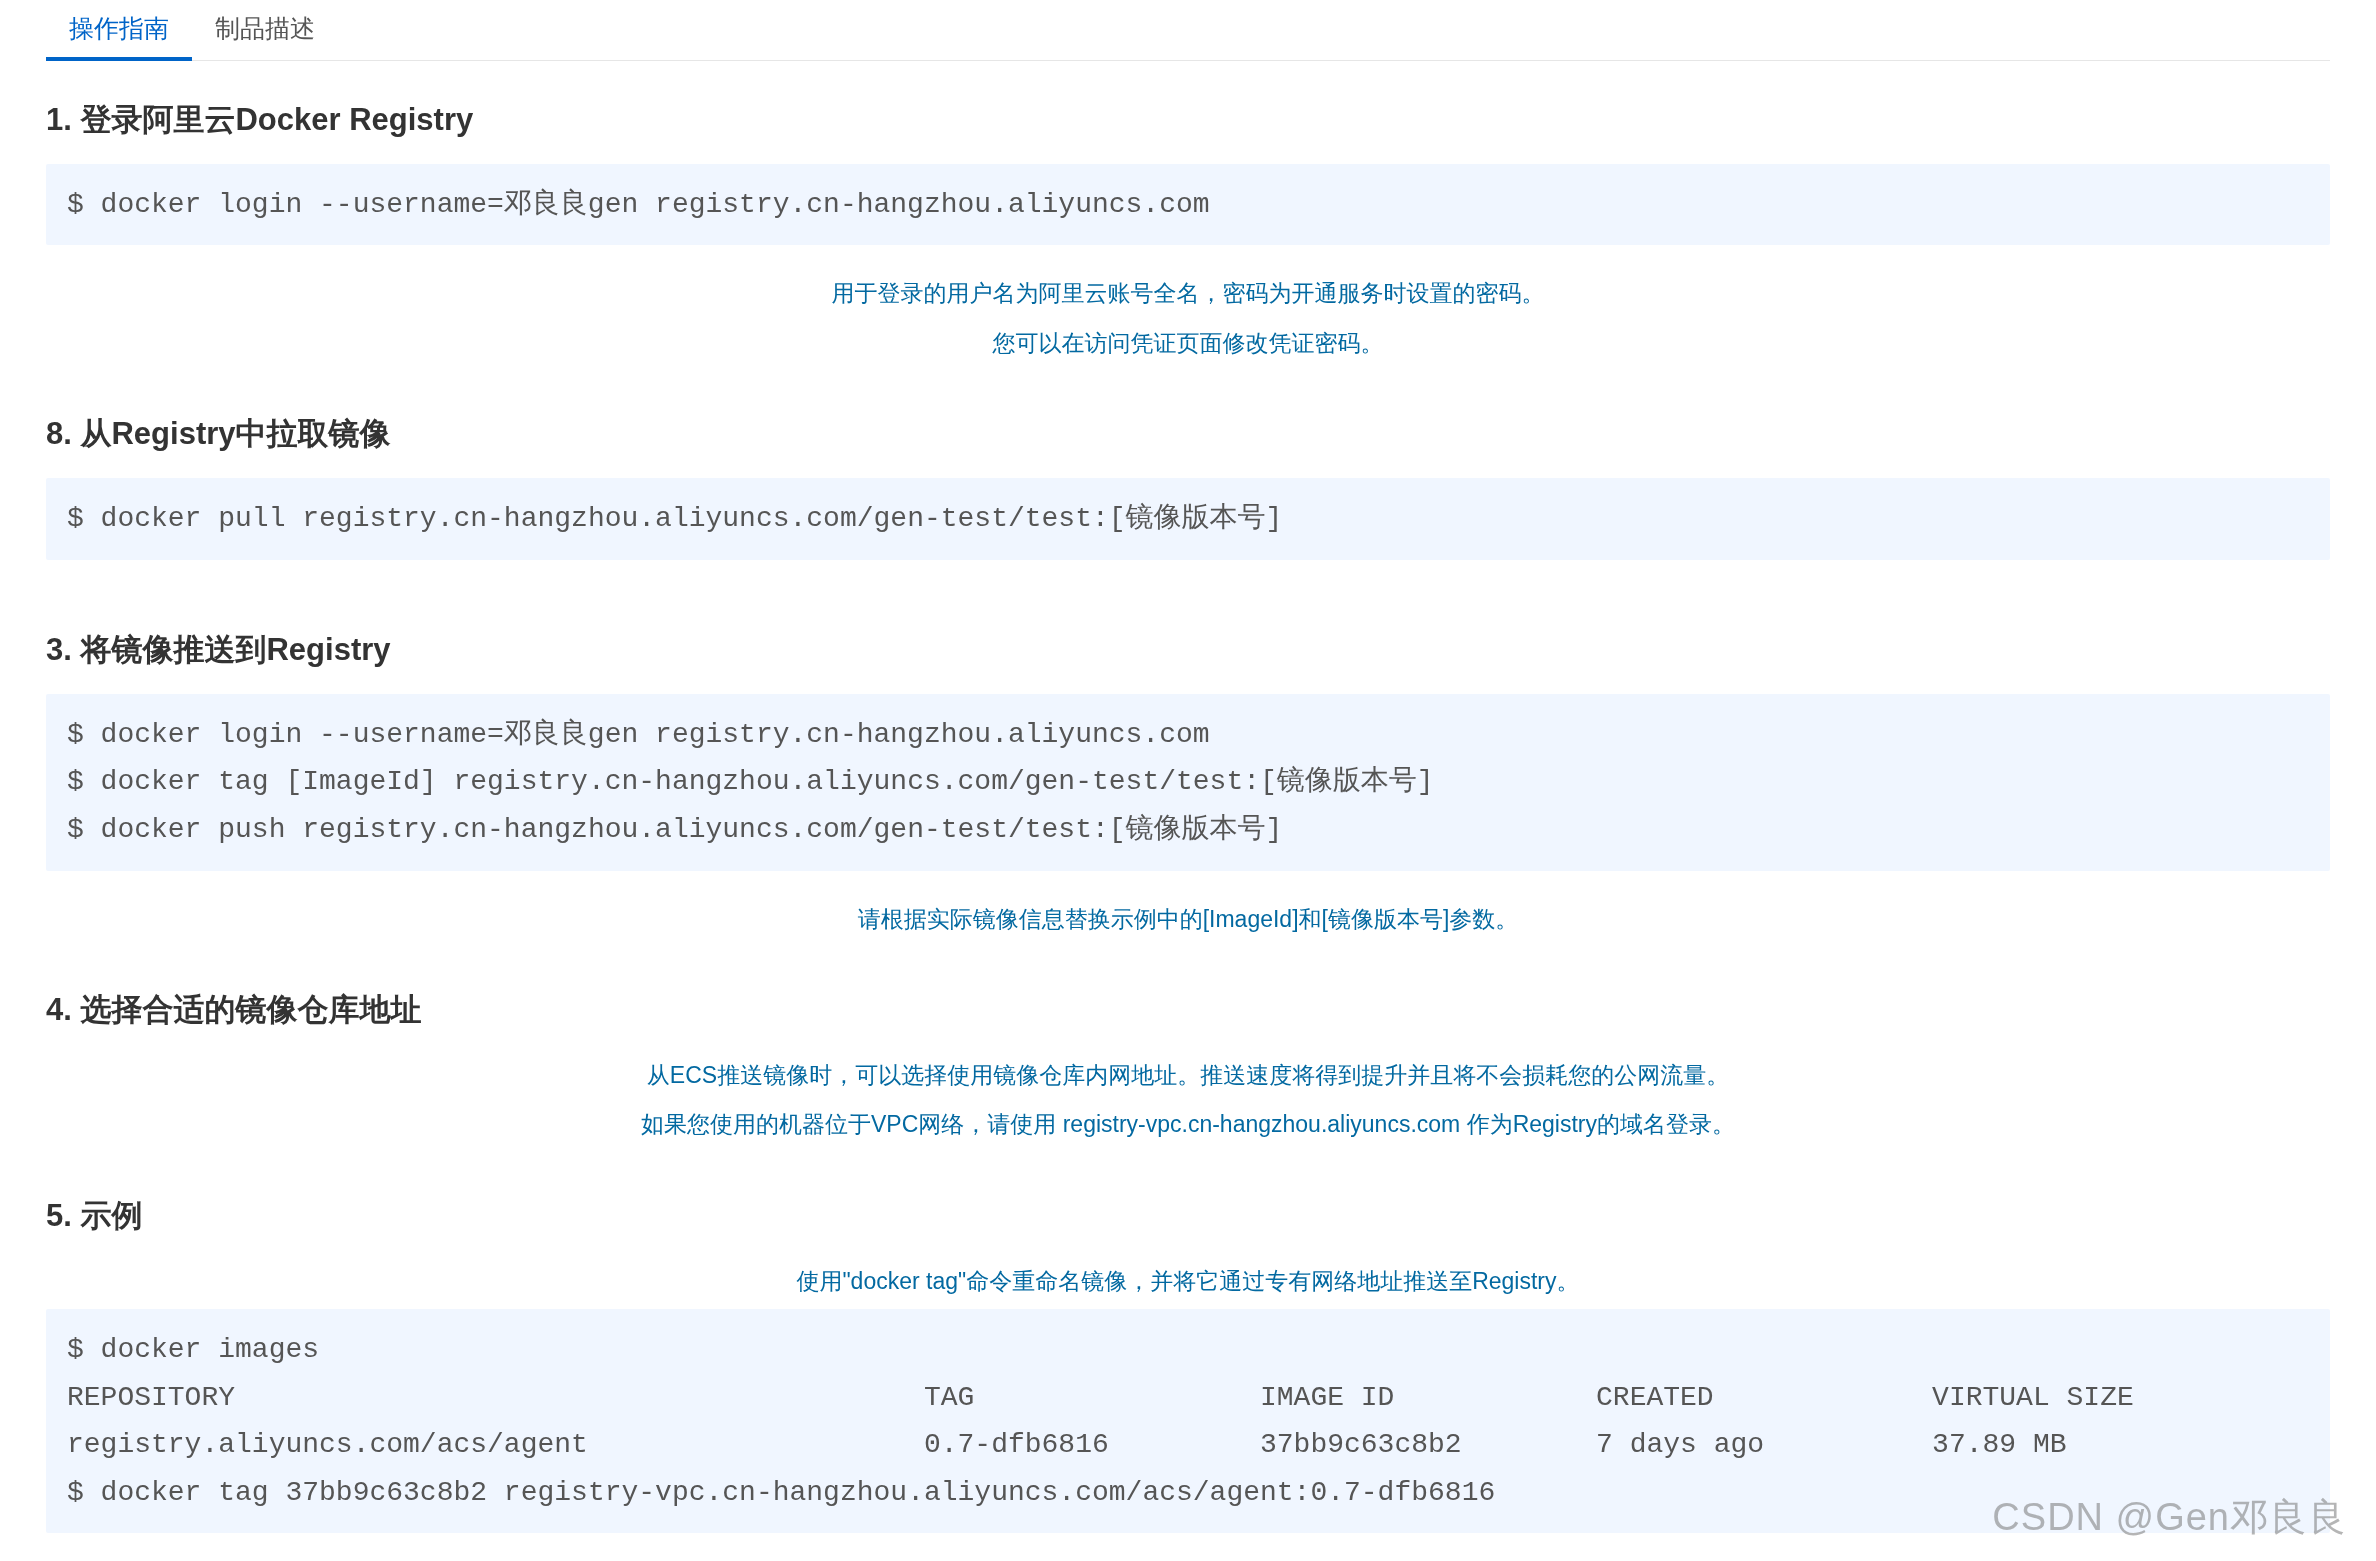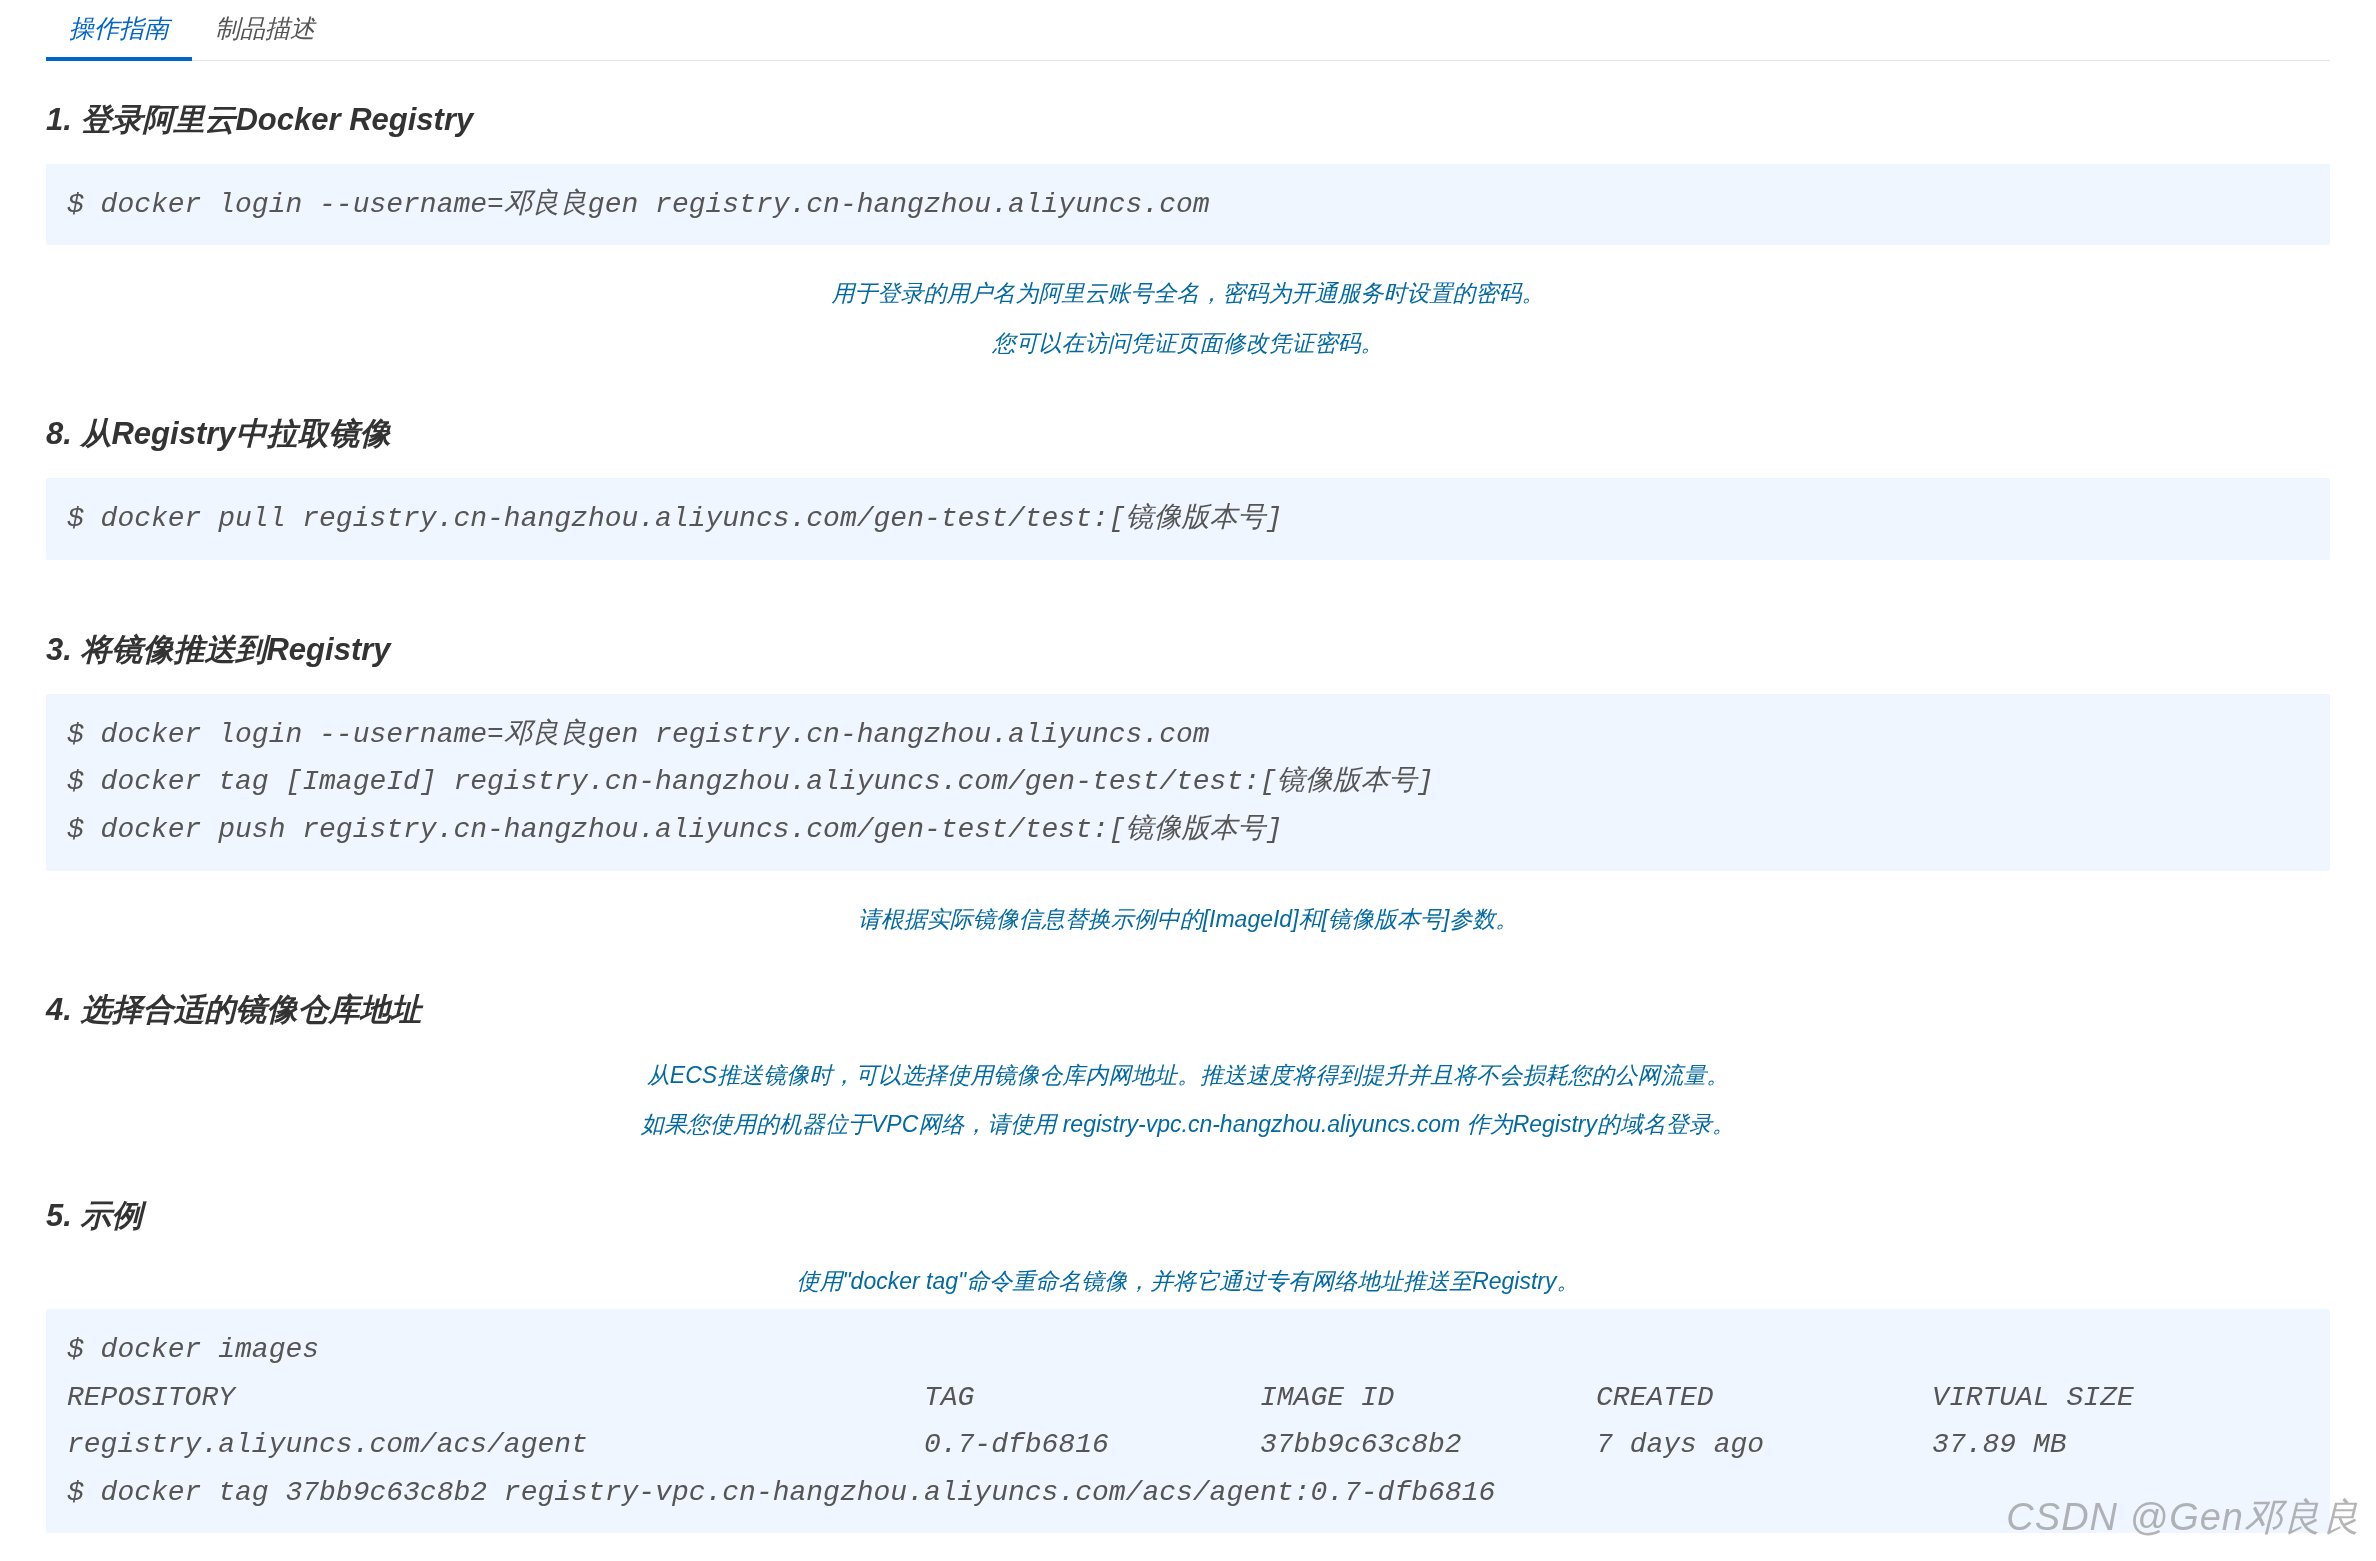--- a/index.html
+++ b/index.html
@@ -1,27 +1,27 @@
 <!DOCTYPE html>
 <html><head>
   <meta charset="utf-8">
   <style>
     * { box-sizing: border-box; margin: 0; padding: 0; }
     html, body { width: 2376px; height: 1562px; background: #ffffff; font-family: "Helvetica Neue", Helvetica, Arial, "PingFang SC", "Hiragino Sans GB", "Microsoft YaHei", sans-serif; color: #333; overflow: hidden; }
-    .page { position: relative; width: 100%; height: 100%; padding: 0 0 8px 0; font-style: italic; }
+    .page { position: relative; width: 100%; height: 100%; padding: 0 0 8px 0; }
     .content { padding-left: 46px; padding-right: 46px; }
     .tabs { display: flex; border-bottom: 1px solid #e6e6e6; margin-bottom: 38px; }
     .tab { font-size: 25px; padding: 11.5px 23px 15.3px 23px; color: #555; cursor: pointer; position: relative; }
     .tab.active { color: #0064c8; }
     .tab.active::after { content: ""; position: absolute; left: 0; right: 0; bottom: -1px; height: 3.8px; background: #0064c8; }
     h2.section-title { font-size: 31px; font-weight: 600; color: #333333; margin-bottom: 23px; margin-top: 8px; }
     pre.code-block { background: #f0f6ff; font-family: "SFMono-Regular", Consolas, "Liberation Mono", Menlo, monospace; font-size: 28px; line-height: 1.7; padding: 17px 21px; color: #555; margin-bottom: 27px; white-space: pre; overflow: hidden; border-radius: 1.9px; }
     p.para { font-size: 23px; color: #0369a1; line-height: 1.9; margin-bottom: 5.7px; text-align: center; }
     .section-gap { height: 34px; }
-    .watermark { position: absolute; right: 15px; bottom: 19px; font-size: 38px; color: rgba(120,120,120,0.55); letter-spacing: 1px; pointer-events: none; user-select: none; font-weight: 400; white-space: nowrap; }
+    .watermark { position: absolute; right: 29px; bottom: 19px; font-size: 38px; color: rgba(120,120,120,0.55); letter-spacing: 1px; pointer-events: none; user-select: none; font-weight: 400; white-space: nowrap; }
   </style>
 </head>
 <body>
 
 <div class="page">
   <div class="content">
     <div class="tabs">
       <div class="tab active">操作指南</div>
       <div class="tab">制品描述</div>
     </div>

